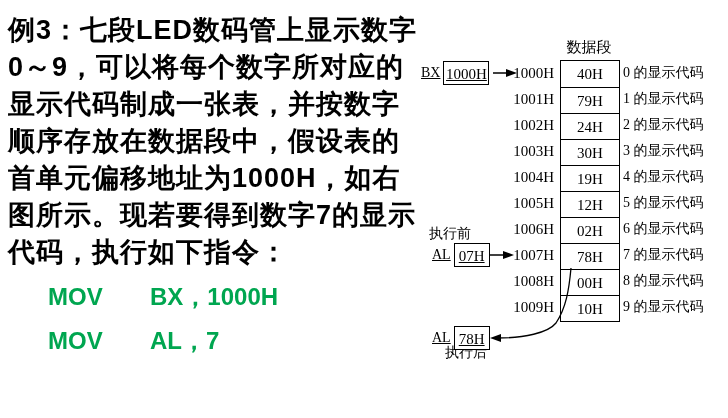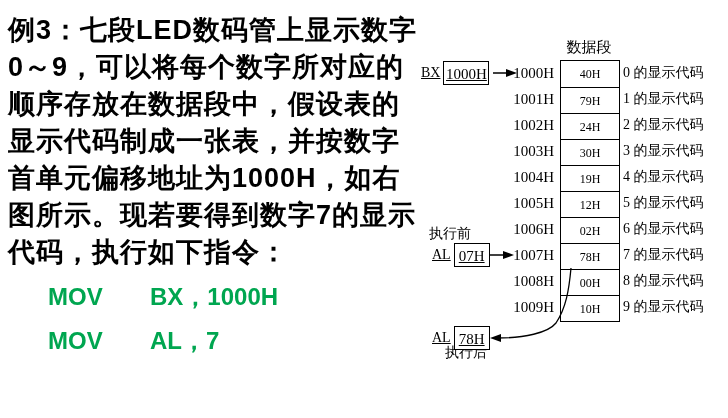--- a/index.html
+++ b/index.html
@@ -18,21 +18,21 @@
               font-weight:bold;font-size:24px;}
   .code-line{height:44px;line-height:44px;white-space:nowrap;}
   .code-mnemonic{display:inline-block;width:102px;}
 
   
   .dia{position:absolute;font-family:"Liberation Serif",serif;}
   #segment-label{left:559px;top:38px;width:60px;text-align:center;font-size:15px;}
   #addr-col{left:490px;top:60px;width:64px;}
   #addr-col div{height:26px;line-height:26px;text-align:right;font-size:15px;}
   #mem-table{left:560px;top:60px;width:58px;border:1px solid #000;}
-  #mem-table div{height:26px;line-height:26px;text-align:center;font-size:12px;box-sizing:border-box;}
+  #mem-table div{height:26px;line-height:26px;text-align:center;font-size:15px;box-sizing:border-box;}
   #mem-table div + div{border-top:1px solid #000;}
   #label-col{left:623px;top:60px;}
   #label-col div{height:26px;line-height:26px;font-size:14px;white-space:nowrap;}
 
   .reg-group{position:absolute;display:flex;align-items:center;text-decoration:underline;}
   .reg-name{font-size:14px;margin-right:3px;}
   .val-box{border:1px solid #000;height:24px;line-height:24px;text-align:center;
            font-size:15px;box-sizing:border-box;background:#fff;}
   #bx-group{left:421px;top:61px;}
   #bx-group .val-box{width:46px;}
@@ -46,22 +46,22 @@
   #arrows{position:absolute;left:0;top:0;pointer-events:none;}
 </style>
 </head>
 <body>
 
 <div id="canvas">
 
   <div id="paragraph">
       <div class="para-line"><span class="seg-cn">例</span><span class="seg-en">3</span><span class="seg-cn">：七段</span><span class="seg-en">LED</span><span class="seg-cn">数码管上显示数字</span></div>
       <div class="para-line"><span class="seg-en">0～9</span><span class="seg-cn">，可以将每个数字所对应的</span></div>
+      <div class="para-line"><span class="seg-cn">显示代码制成一张表，并按数字</span></div>
       <div class="para-line"><span class="seg-cn">顺序存放在数据段中，假设表的</span></div>
-      <div class="para-line"><span class="seg-cn">显示代码制成一张表，并按数字</span></div>
       <div class="para-line"><span class="seg-cn">首单元偏移地址为</span><span class="seg-en">1000H</span><span class="seg-cn">，如右</span></div>
       <div class="para-line"><span class="seg-cn">图所示。现若要得到数字</span><span class="seg-en">7</span><span class="seg-cn">的显示</span></div>
       <div class="para-line"><span class="seg-cn">代码，执行如下指令：</span></div>
     </div>
 
   <div id="code-block" style="color: rgb(0, 166, 80);">
       <div class="code-line"><span class="code-mnemonic">MOV</span><span class="code-operands">BX，1000H</span></div>
       <div class="code-line"><span class="code-mnemonic">MOV</span><span class="code-operands">AL，7</span></div>
       <div class="code-line"><span class="code-mnemonic">XLAT</span><span class="code-operands"></span></div>
     </div>

